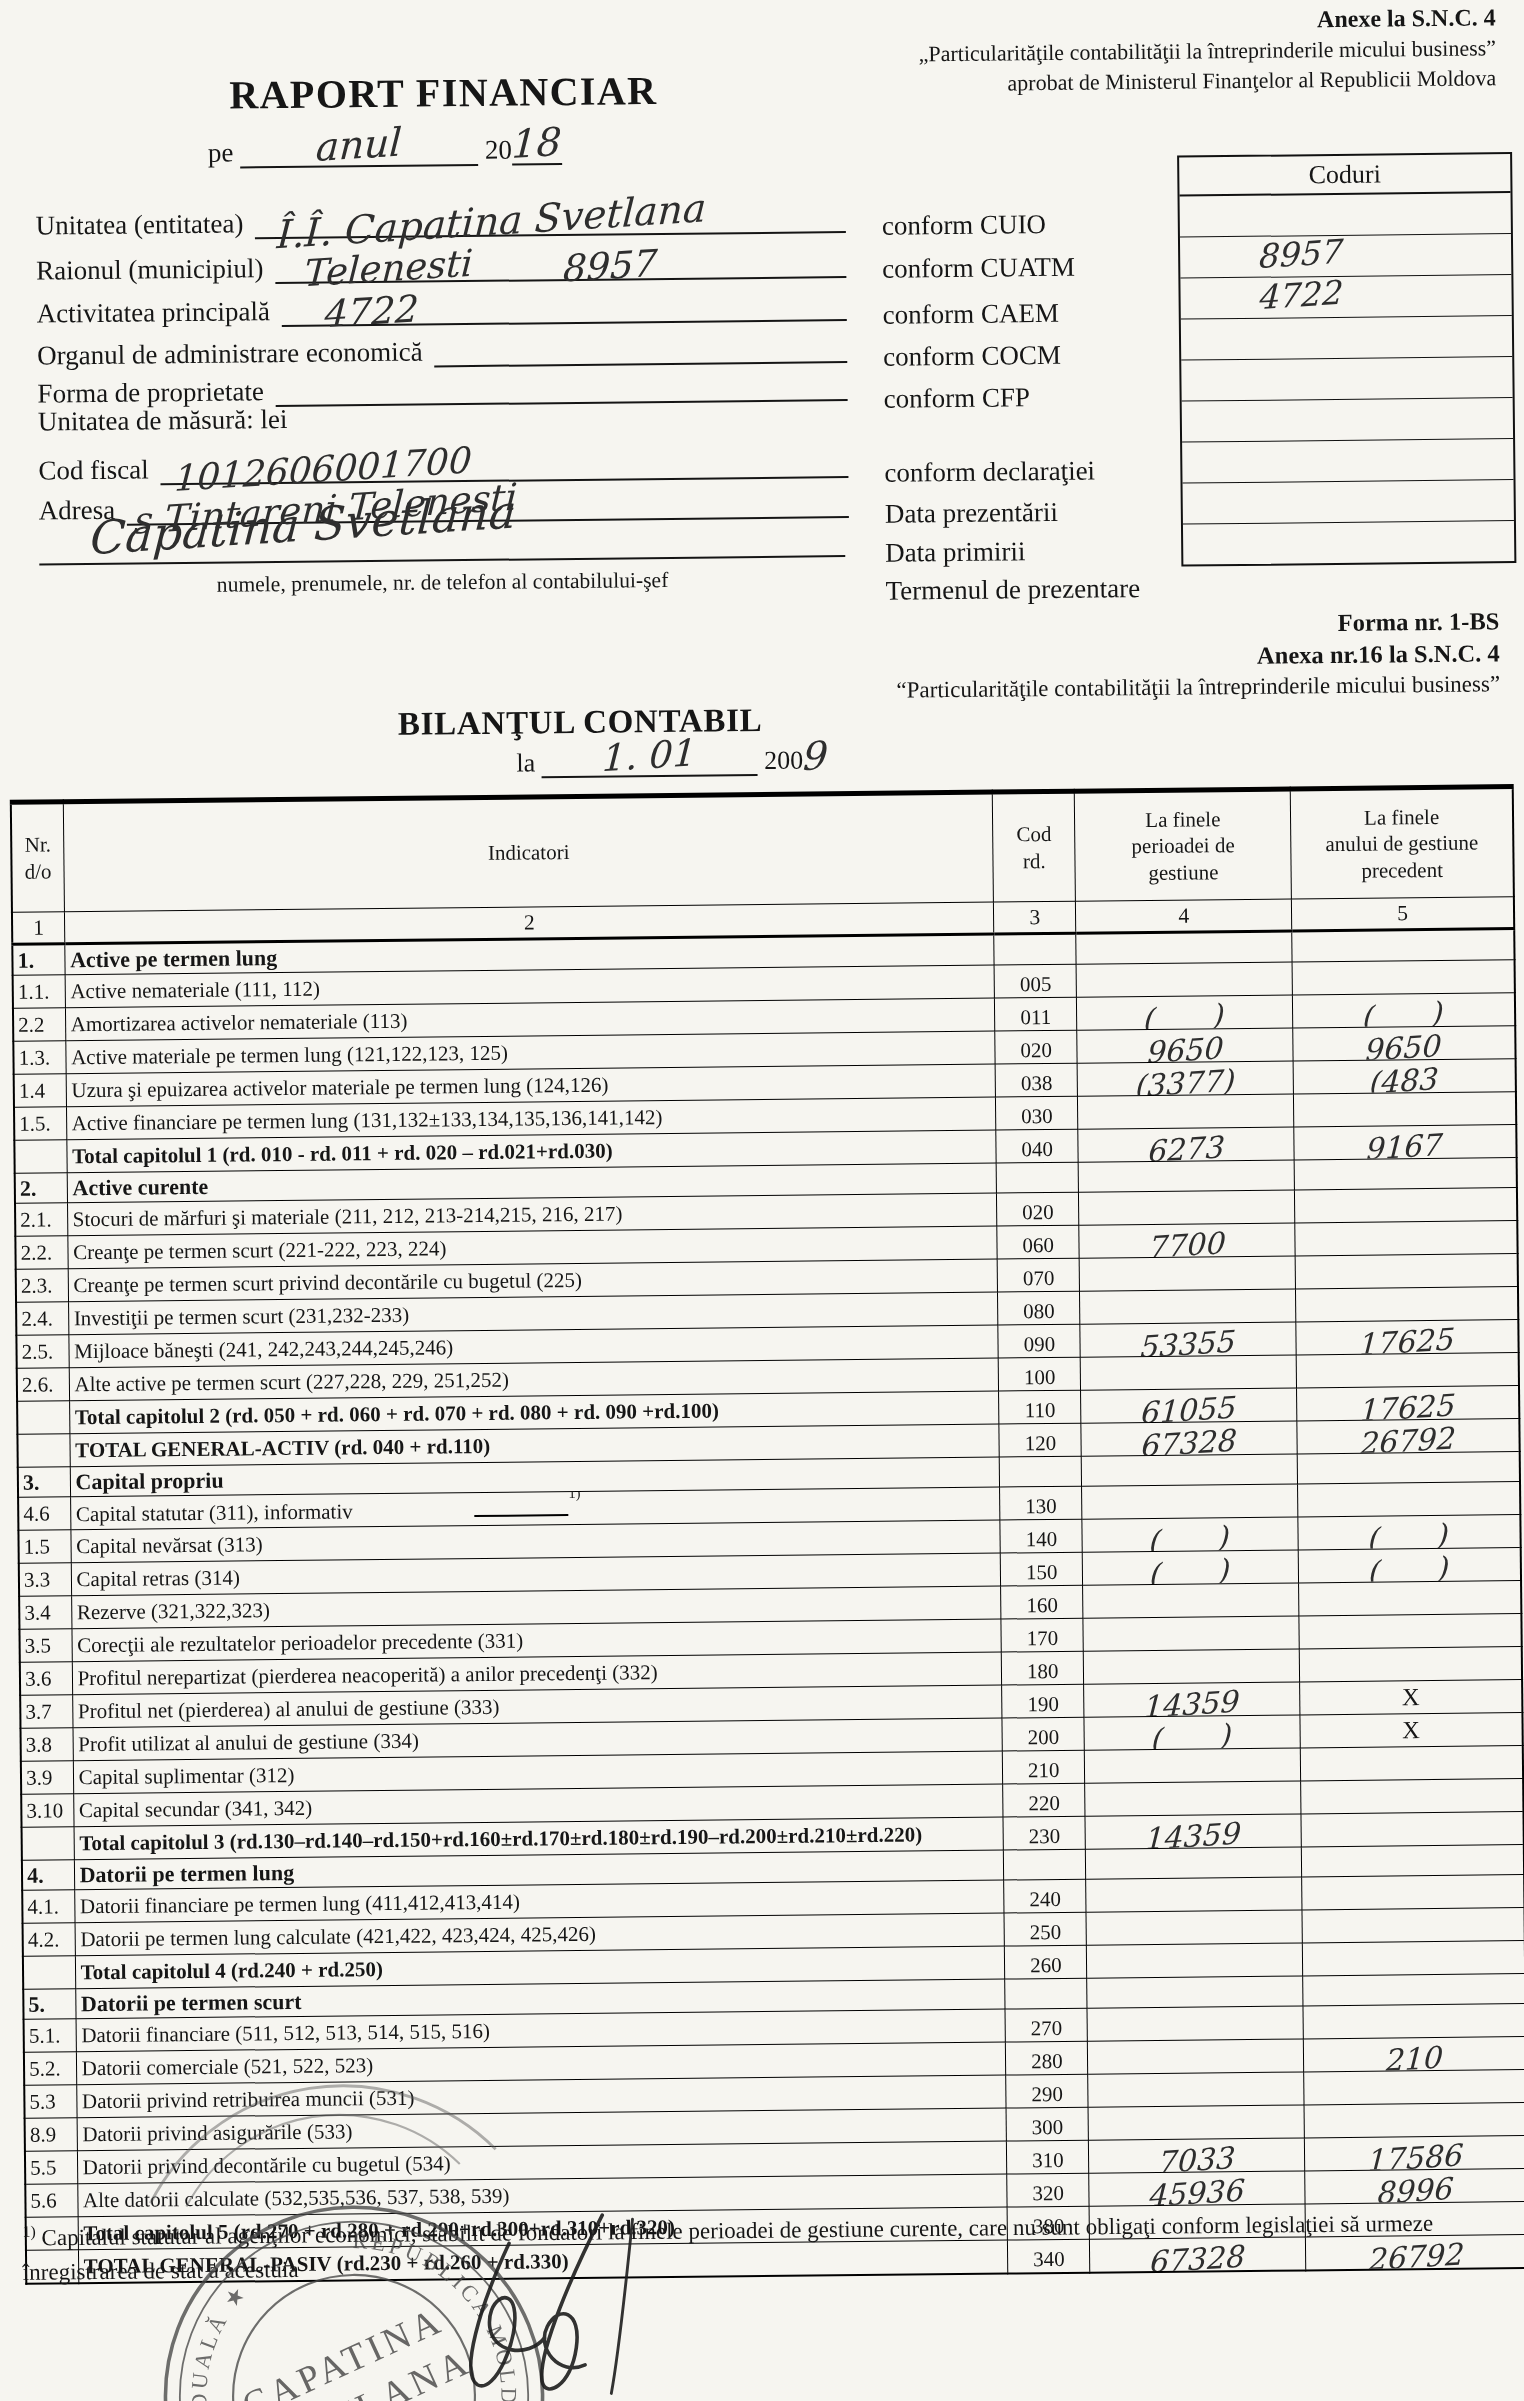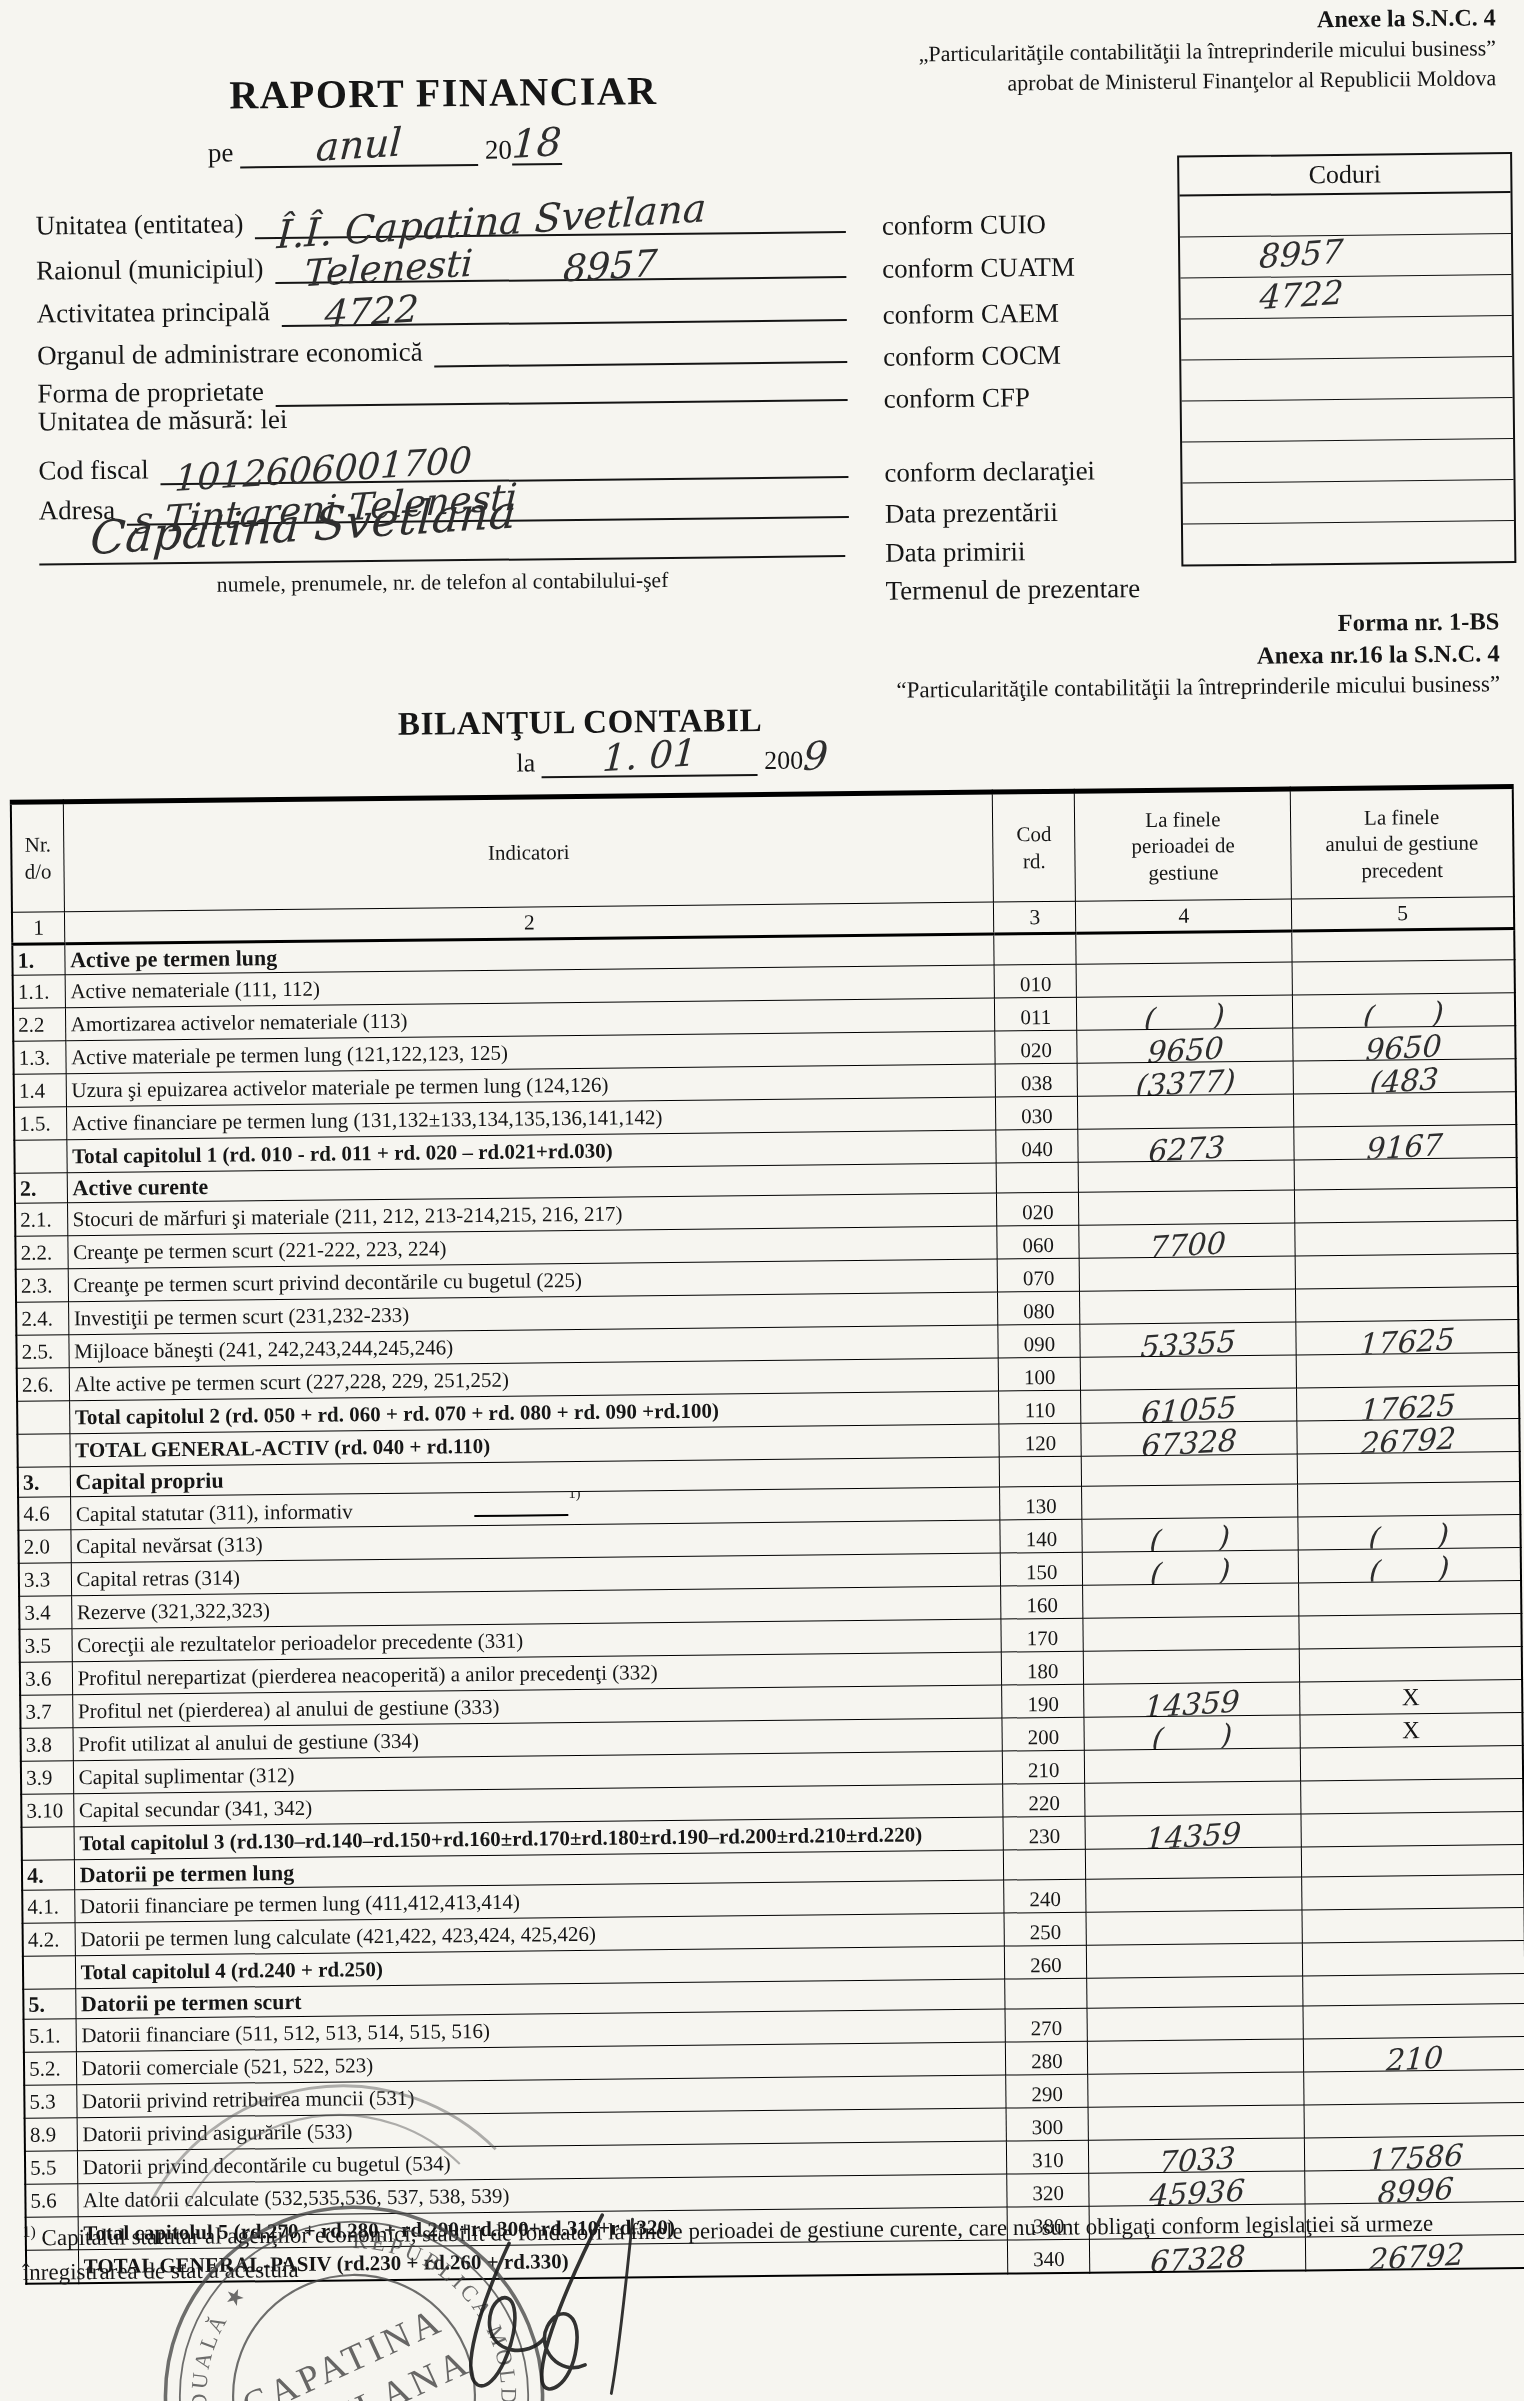--- a/index.html
+++ b/index.html
@@ -221,21 +221,21 @@
         <tr class="row-section">
           <td class="c-nr">1.</td>
           <td class="c-lab"><span>Active pe termen lung</span></td>
           <td class="c-cod"></td>
           <td class="c-val"></td>
           <td class="c-val"></td>
         </tr>
         <tr class="row-data">
           <td class="c-nr">1.1.</td>
           <td class="c-lab"><span>Active nemateriale (111, 112)</span></td>
-          <td class="c-cod">010</td>
+          <td class="c-cod">005</td>
           <td class="c-val"></td>
           <td class="c-val"></td>
         </tr>
         <tr class="row-data">
           <td class="c-nr">2.2</td>
           <td class="c-lab"><span>Amortizarea activelor nemateriale (113)</span></td>
           <td class="c-cod">011</td>
           <td class="c-val"><span class="hand tv">(&nbsp;&nbsp;&nbsp;&nbsp;&nbsp;&nbsp;)</span></td>
           <td class="c-val"><span class="hand tv">(&nbsp;&nbsp;&nbsp;&nbsp;&nbsp;&nbsp;)</span></td>
         </tr>
@@ -338,21 +338,21 @@
           <td class="c-val"></td>
         </tr>
         <tr class="row-data">
           <td class="c-nr">4.6</td>
           <td class="c-lab"><span>Capital statutar (311), informativ</span><span class="informativ-line"></span><sup class="supmark">1)</sup></td>
           <td class="c-cod">130</td>
           <td class="c-val"></td>
           <td class="c-val"></td>
         </tr>
         <tr class="row-data">
-          <td class="c-nr">2.0</td>
+          <td class="c-nr">1.5</td>
           <td class="c-lab"><span>Capital nevărsat (313)</span></td>
           <td class="c-cod">140</td>
           <td class="c-val"><span class="hand tv">(&nbsp;&nbsp;&nbsp;&nbsp;&nbsp;&nbsp;)</span></td>
           <td class="c-val"><span class="hand tv">(&nbsp;&nbsp;&nbsp;&nbsp;&nbsp;&nbsp;)</span></td>
         </tr>
         <tr class="row-data">
           <td class="c-nr">3.3</td>
           <td class="c-lab"><span>Capital retras (314)</span></td>
           <td class="c-cod">150</td>
           <td class="c-val"><span class="hand tv">(&nbsp;&nbsp;&nbsp;&nbsp;&nbsp;&nbsp;)</span></td>

